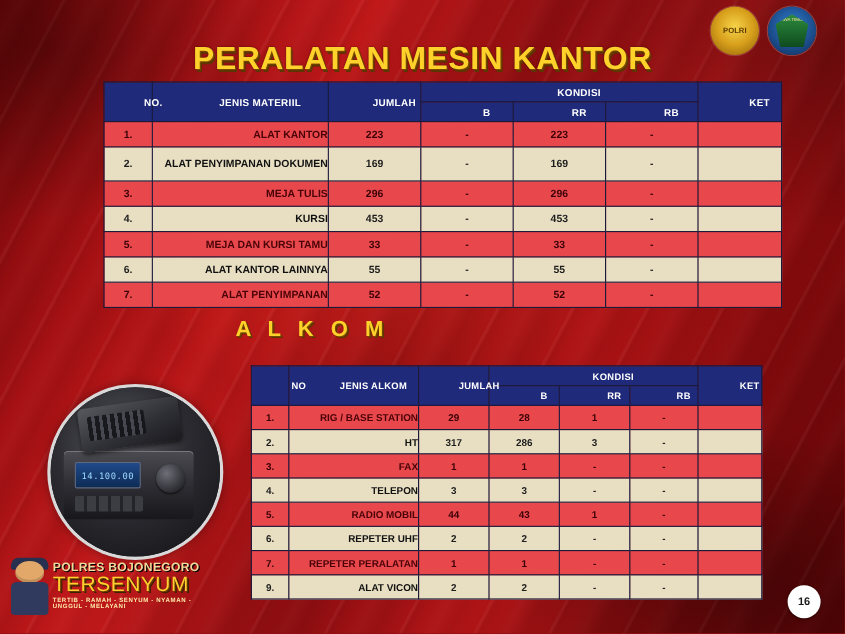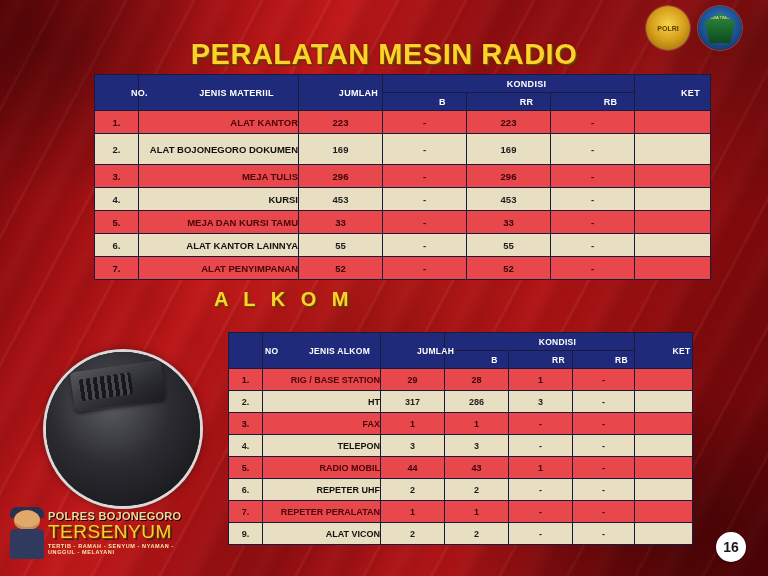--- a/index.html
+++ b/index.html
@@ -346,21 +346,21 @@
   
   .page-number {
     position: absolute;
     right: 22px;
     bottom: 14px;
     width: 30px;
     height: 30px;
     border-radius: 50%;
     background: #ffffff;
     color: #1a1a1a;
-    font-size: 14px;
+    font-size: 10px;
     font-weight: bold;
     display: flex;
     align-items: center;
     justify-content: center;
     z-index: 6;
     box-shadow: 0 1px 3px rgba(0,0,0,0.5);
   }
 </style>
 </head>
 <body>
@@ -371,21 +371,21 @@
     <div class="logo logo-polri">
       <span>POLRI</span>
     </div>
     <div class="logo logo-jatim">
       <div class="inner">
         <span>JAWA TIMUR</span>
       </div>
     </div>
   </div>
 
-  <div class="title-main">PERALATAN MESIN RADIO</div>
+  <div class="title-main">PERALATAN MESIN KANTOR</div>
 
   <table id="table-mesin">
     <colgroup>
       <col style="width:44px">
       <col style="width:160px">
       <col style="width:84px">
       <col style="width:84px">
       <col style="width:84px">
       <col style="width:84px">
       <col style="width:76px">
@@ -409,21 +409,21 @@
         <td>1.</td>
         <td class="cell-left">ALAT KANTOR</td>
         <td>223</td>
         <td>-</td>
         <td>223</td>
         <td>-</td>
         <td class="ket"></td>
       </tr>
       <tr class="row-even tall">
         <td>2.</td>
-        <td class="cell-left">ALAT BOJONEGORO DOKUMEN</td>
+        <td class="cell-left">ALAT PENYIMPANAN DOKUMEN</td>
         <td>169</td>
         <td>-</td>
         <td>169</td>
         <td>-</td>
         <td class="ket"></td>
       </tr>
       <tr class="row-odd">
         <td>3.</td>
         <td class="cell-left">MEJA TULIS</td>
         <td>296</td>
@@ -468,20 +468,25 @@
         <td>-</td>
         <td class="ket"></td>
       </tr>
     </tbody>
   </table>
 
   <div class="title-alkom">A L K O M</div>
 
   <div class="radio-photo">
     <div class="bg"></div>
+    <div class="radio-body">
+      <div class="radio-screen">14.100.00</div>
+      <div class="radio-knob"></div>
+      <div class="radio-buttons"></div>
+    </div>
     <div class="radio-mic"></div>
   </div>
 
   <table id="table-alkom">
     <colgroup>
       <col style="width:34px">
       <col style="width:118px">
       <col style="width:64px">
       <col style="width:64px">
       <col style="width:64px">

